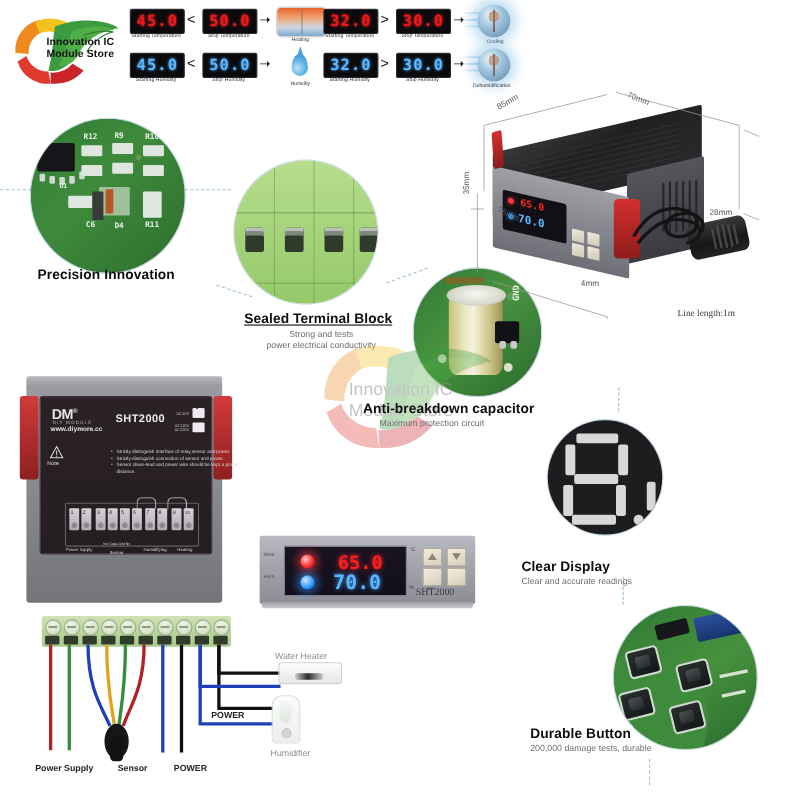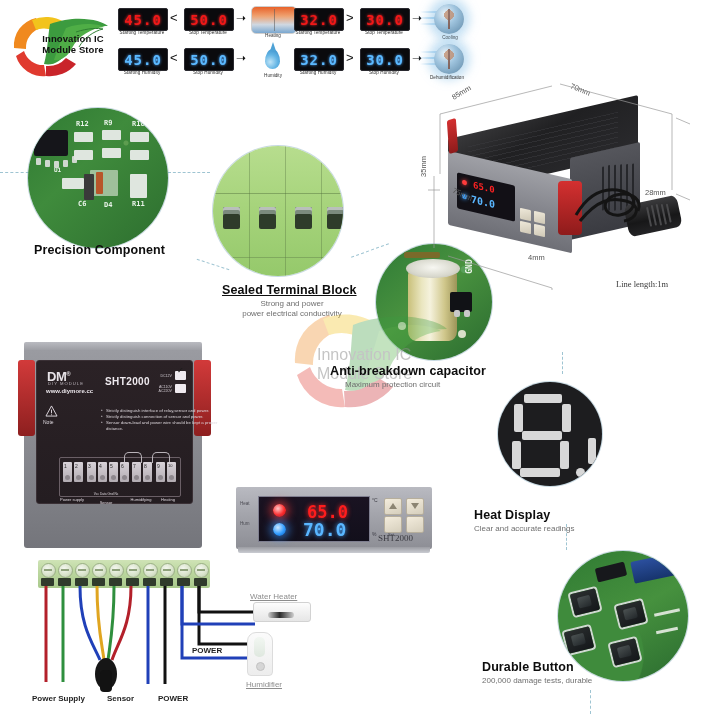--- a/index.html
+++ b/index.html
@@ -248,21 +248,21 @@
   .fp-base{position:absolute;left:2px;top:60px;width:192px;height:6px;background:linear-gradient(180deg,#9b9ca2,#caccd2);border-radius:0 0 2px 2px;}
   .wd-block{
     position:absolute;left:38px;top:560px;width:172px;height:28px;
     background:linear-gradient(180deg,#cfe3b6 0%,#bcd79f 42%,#a9c98c 100%);
     border-radius:2px;
   }
   .wd-screw{position:absolute;top:3px;width:13px;height:13px;border-radius:50%;background:radial-gradient(circle at 40% 35%,#f4f7ef,#d7e2c9 60%,#aebf9b);border:1px solid #9bb086;}
   .wd-screw:after{content:"";position:absolute;left:2px;top:5px;width:8px;height:1.5px;background:#8ea17b;}
   .wd-hole{position:absolute;top:18px;width:13px;height:8px;background:#303b2c;border-radius:1px;}
   .wd-lab{position:absolute;font-size:8px;font-weight:bold;color:#1f1f1f;}
-  .wd-dev-lab{position:absolute;font-size:8px;color:#8d8d8d;text-decoration:underline;}
+  .wd-dev-lab{position:absolute;font-size:8px;color:#8d8d8d;}
   .heater{
     position:absolute;left:253px;top:602px;width:56px;height:18px;
     background:linear-gradient(180deg,#fdfdfd,#e6e6e6);border:1px solid #d2d2d2;border-radius:3px;
   }
   .heater:after{content:"";position:absolute;left:14px;top:9px;width:26px;height:6px;background:linear-gradient(90deg,#cfcfcf,#2b2b2b 45%,#cfcfcf);border-radius:3px;}
   .humid{
     position:absolute;left:247px;top:632px;width:24px;height:42px;
     background:linear-gradient(180deg,#fbfbfb,#ededed);border:1px solid #dcdcdc;border-radius:9px 9px 4px 4px;
   }
   .humid:after{content:"";position:absolute;left:8px;top:29px;width:7px;height:7px;border-radius:50%;background:#d6d6d6;border:1px solid #c2c2c2;}
@@ -399,36 +399,36 @@
     <div style="position:absolute;left:68px;top:64px;width:7px;height:22px;background:#b8562a;border-radius:1px;"></div>
     <div style="position:absolute;left:56px;top:66px;width:10px;height:26px;background:#3a3a3a;border-radius:1px;"></div>
     <div class="sl" style="left:48px;top:12px;">R12</div>
     <div class="sl" style="left:76px;top:11px;">R9</div>
     <div class="sl" style="left:104px;top:12px;">R10</div>
     <div class="sl" style="left:104px;top:92px;">R11</div>
     <div class="sl" style="left:50px;top:92px;">C6</div>
     <div class="sl" style="left:76px;top:93px;">D4</div>
     <div class="sl" style="left:26px;top:58px;font-size:6px;">U1</div>
   </div>
-  <div class="ct-title" style="left:34px;top:243px;">Precision Component</div>
+  <div class="ct-title" style="left:34px;top:243px;">Precision Innovation</div>
 
   <div class="circle term" style="left:213px;top:146px;width:130px;height:130px;">
     <div class="seam"></div>
     <div class="vseam" style="left:36px;"></div>
     <div class="vseam" style="left:72px;"></div>
     <div class="vseam" style="left:108px;"></div>
     <div class="slot" style="left:10px;"></div>
     <div class="slot" style="left:46px;"></div>
     <div class="slot" style="left:82px;"></div>
     <div class="slot" style="left:114px;"></div>
     <div style="position:absolute;left:0;right:0;bottom:18px;height:1px;background:rgba(90,120,70,.4);"></div>
   </div>
   <div class="ct-title" style="left:222px;top:283px;text-decoration:underline;">Sealed Terminal Block</div>
   <div class="ct-sub" style="left:228px;top:299px;width:128px;text-align:center;">
-    <div>Strong and power</div>
+    <div>Strong and tests</div>
     <div>power electrical conductivity</div>
   </div>
 
   <div class="circle cap" style="left:376px;top:244px;width:116px;height:116px;">
     <div class="barrel"></div>
     <div class="barreltop"></div>
     <div class="chip" style="left:74px;top:48px;width:22px;height:20px;"></div>
     <div class="chip" style="left:78px;top:66px;width:6px;height:7px;background:#c9c9c9;"></div>
     <div class="chip" style="left:88px;top:66px;width:6px;height:7px;background:#c9c9c9;"></div>
     <div style="position:absolute;left:28px;top:8px;width:36px;height:6px;background:#7a6a2a;border-radius:2px;"></div>
@@ -521,21 +521,21 @@
     <div class="seg7" style="left:26px;top:12px;width:38px;height:9px;"></div>
     <div class="seg7" style="left:16px;top:22px;width:9px;height:28px;"></div>
     <div class="seg7" style="left:64px;top:22px;width:9px;height:28px;"></div>
     <div class="seg7" style="left:24px;top:49px;width:40px;height:9px;"></div>
     <div class="seg7" style="left:14px;top:59px;width:9px;height:28px;"></div>
     <div class="seg7" style="left:62px;top:59px;width:9px;height:28px;"></div>
     <div class="seg7" style="left:22px;top:86px;width:40px;height:9px;"></div>
     <div class="dot7" style="left:78px;top:86px;"></div>
     <div class="seg7" style="left:90px;top:56px;width:8px;height:26px;"></div>
   </div>
-  <div class="ct-title" style="left:474px;top:508px;">Heat Display</div>
+  <div class="ct-title" style="left:474px;top:508px;">Clear Display</div>
   <div class="ct-sub" style="left:474px;top:524px;">Clear and accurate readings</div>
 
   <div class="circle btnpcb" style="left:558px;top:551px;width:130px;height:130px;">
     <div class="conn" style="left:74px;top:6px;width:48px;height:22px;transform:rotate(-12deg);"></div>
     <div class="conn" style="left:38px;top:14px;width:30px;height:14px;background:#17181c;transform:rotate(-14deg);"></div>
     <div class="tac" style="left:14px;top:40px;transform:rotate(-14deg);"></div>
     <div class="tac" style="left:60px;top:52px;transform:rotate(-14deg);"></div>
     <div class="tac" style="left:8px;top:78px;transform:rotate(-14deg);"></div>
     <div class="tac" style="left:54px;top:90px;transform:rotate(-14deg);"></div>
     <div style="position:absolute;left:96px;top:60px;width:26px;height:3px;background:#d6e2d3;transform:rotate(-12deg);"></div>

